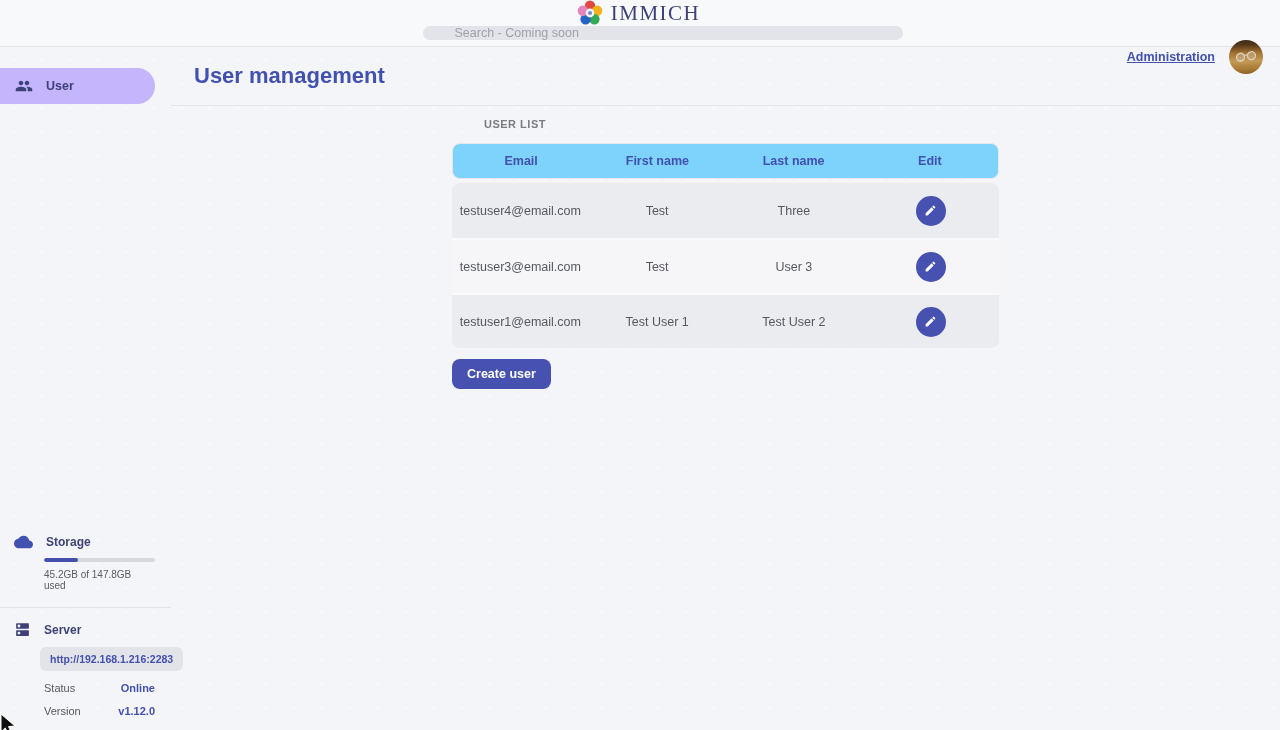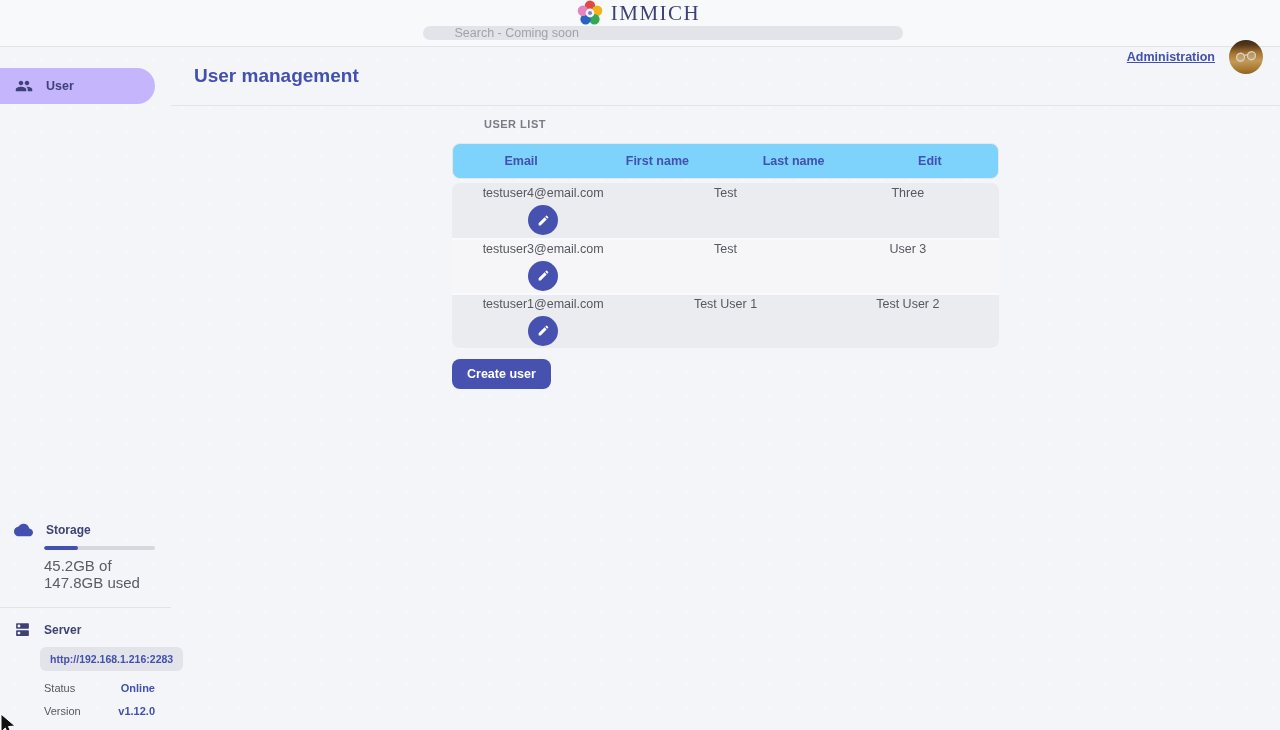--- a/index.html
+++ b/index.html
@@ -53,49 +53,49 @@
     background:#c4b5fd; display:flex; align-items:center; gap:13px;
     padding-left:15px; cursor:pointer;
   }
   .side-item span { font-size:12.5px; font-weight:600; color:#3e4178; }
 
   .side-bottom { position:absolute; left:0; bottom:0; width:171px; padding:0 16px 12px 14px; }
   .side-head { display:flex; align-items:center; gap:13px; }
   .side-head span { font-size:12px; font-weight:700; color:#3e4373; }
   .progress { margin:8px 0 0 30px; width:111px; height:4px; border-radius:2px; background:#d7d8dd; overflow:hidden; }
   .progress .fill { height:100%; border-radius:2px; background:#4250af; }
-  .usage { margin:7px 0 16px 30px; font-size:15px; color:#595c63; }
+  .usage { margin:7px 0 16px 30px; font-size:10px; color:#595c63; }
   .side-divider { border:none; border-top:1px solid #e2e3e8; margin:13px 0 13px -14px; width:171px; }
   .url-pill {
     margin:9px 0 0 26px; display:inline-block; background:#e3e4e9;
     border-radius:6px; padding:6px 10px; font-size:10.5px; font-weight:700; color:#4250af;
   }
   .kv { margin:11px 0 0 30px; width:111px; display:flex; justify-content:space-between; align-items:baseline; }
   .kv .k { font-size:11px; color:#55585e; }
   .kv .v { font-size:11px; font-weight:700; color:#4250af; }
 
   
   .main { flex:1; display:flex; flex-direction:column; }
   .title-row {
     height:59px; display:flex; align-items:center; padding-left:23px;
     border-bottom:1px solid #e4e4e9;
   }
-  .page-title { font-size:19px; font-weight:600; color:#4250af; }
+  .page-title { font-size:22px; font-weight:600; color:#4250af; }
   .content { width:547px; margin:12px auto 0; }
   .section-label { font-size:11px; font-weight:600; color:#797c84; letter-spacing:.5px; margin-bottom:13px;margin-left:32px; }
 
   .thead {
     height:36px; background:#7dd3fc; border:1px solid #e7e7ec; border-radius:8px;
     display:grid; grid-template-columns:repeat(4,1fr); align-items:center;
     margin-bottom:4px;
   }
   .th { text-align:center; font-size:12.5px; font-weight:600; color:#4250af; }
   .tbody { border-radius:8px; overflow:hidden; }
   .trow {
-    height:55px; display:grid; grid-template-columns:repeat(3,1fr); align-items:center;
+    height:55px; display:grid; grid-template-columns:repeat(4,1fr); align-items:center;
   }
   .trow + .trow { border-top:2px solid #fafafc; }
   .trow:nth-child(odd) { background:#ebecf0; }
   .trow:nth-child(even) { background:#f6f6f9; }
   .td { text-align:center; font-size:12.5px; color:#55585f; }
   .edit-btn {
     width:30px; height:30px; border-radius:50%; border:none; background:#4651b0;
     display:inline-flex; align-items:center; justify-content:center; cursor:pointer;
   }
   .create-btn {

